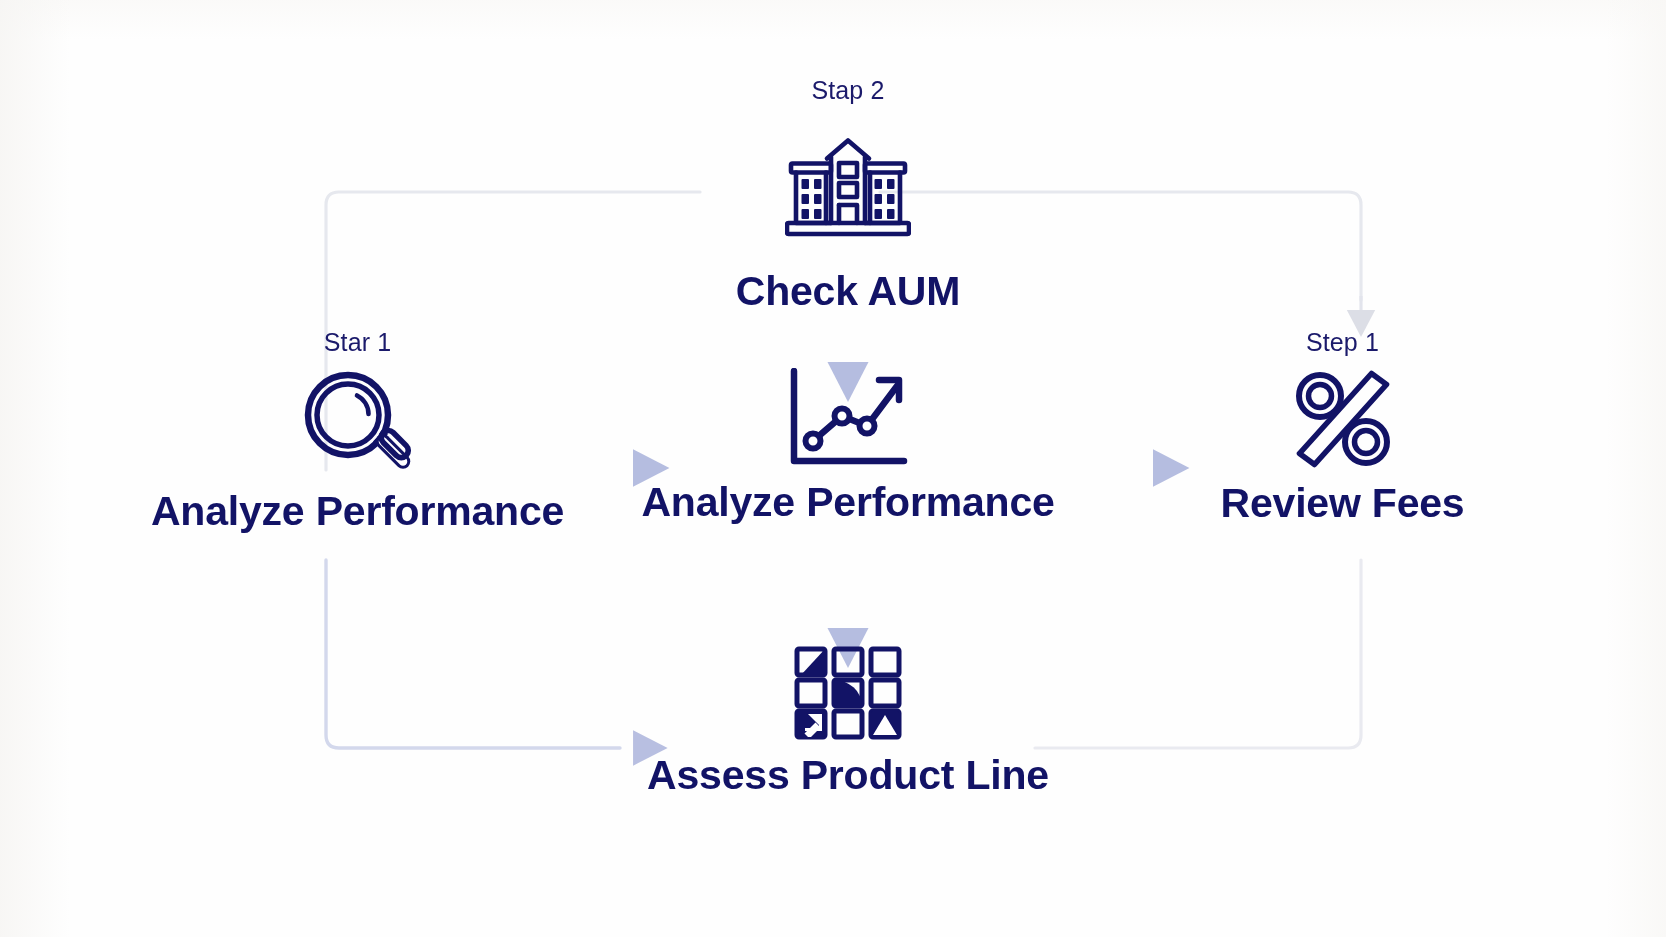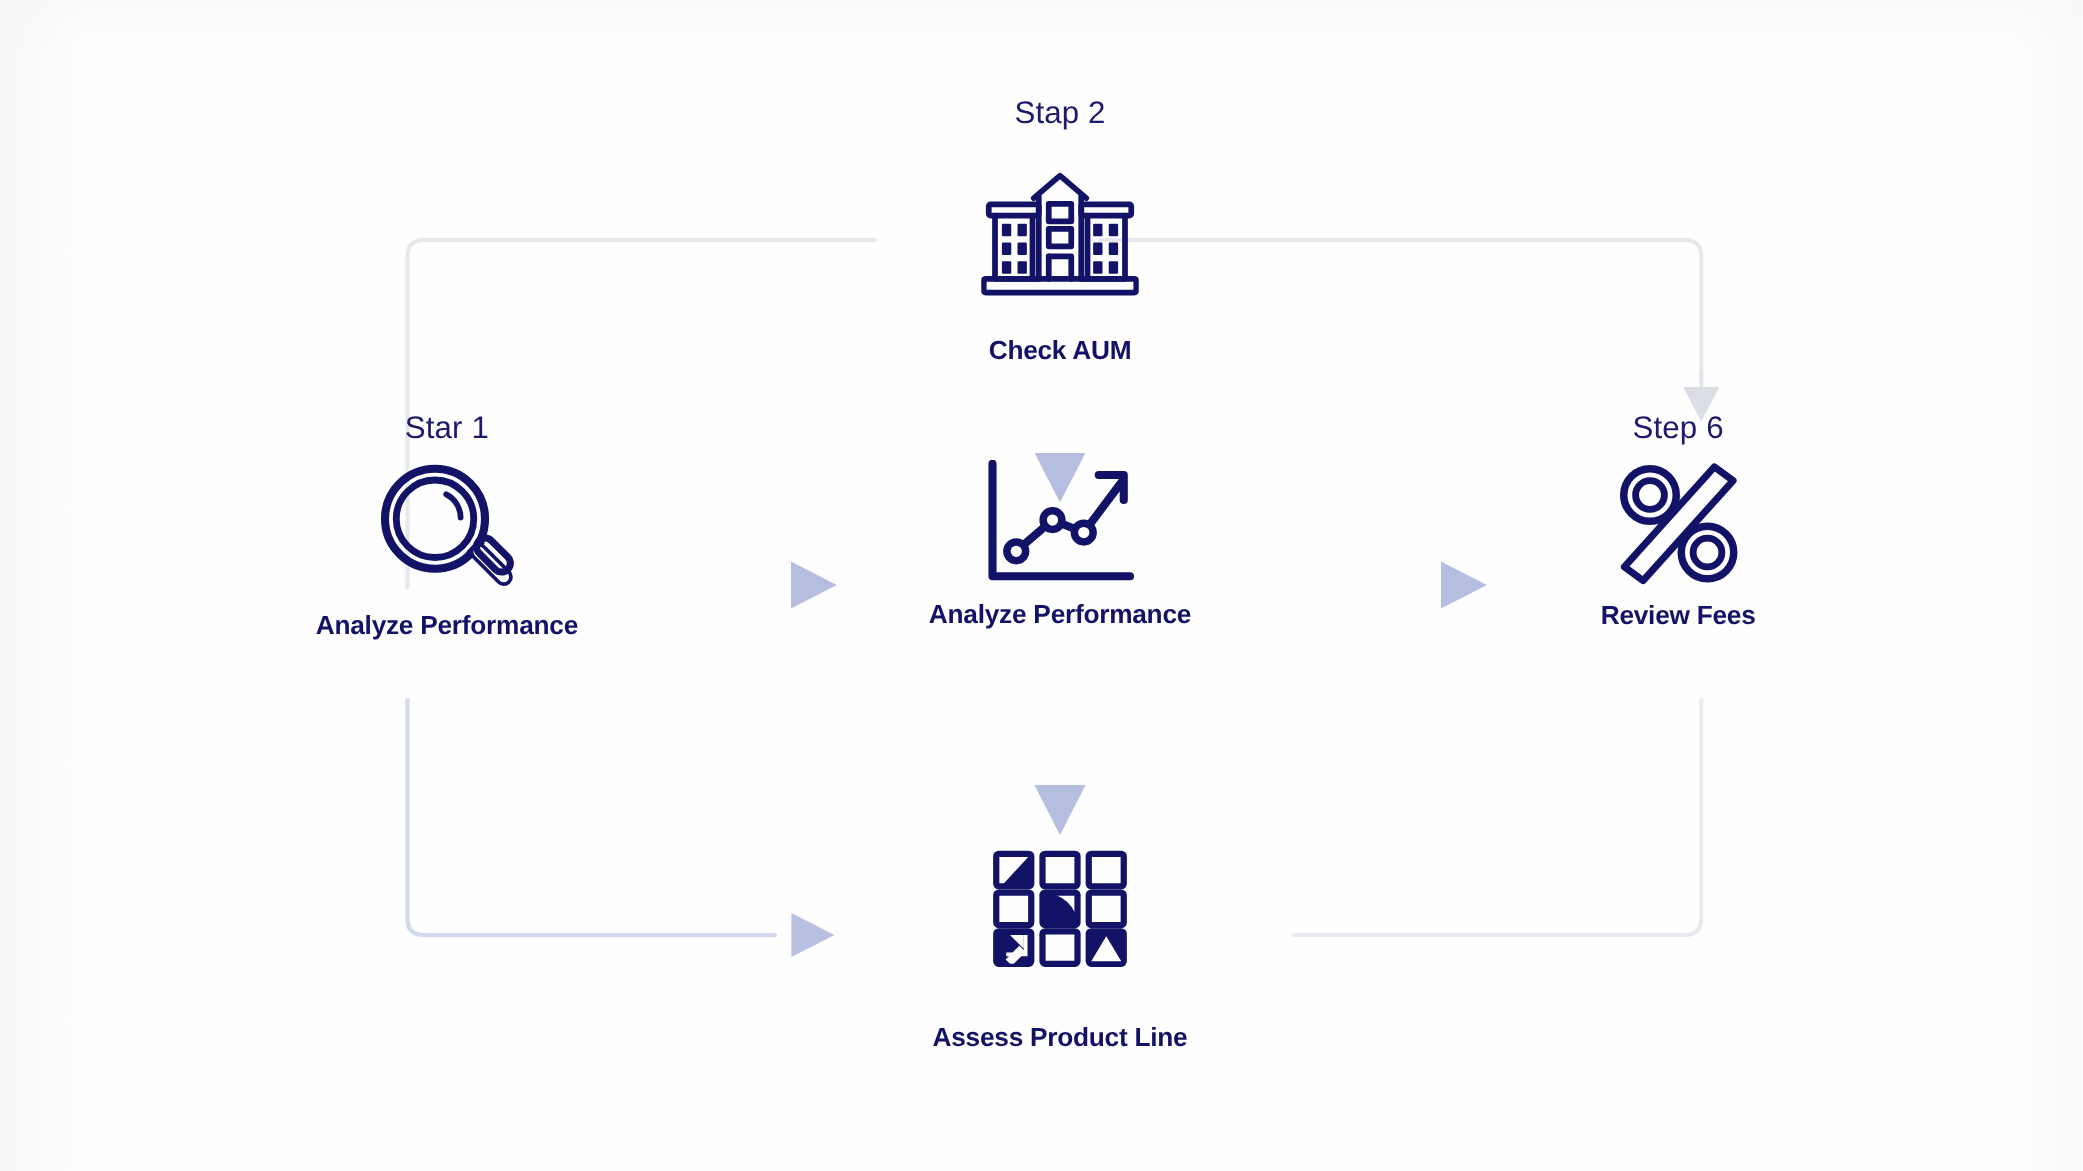--- a/index.html
+++ b/index.html
@@ -56,34 +56,34 @@
     letter-spacing: 0.1px;
     line-height: 1;
     margin-bottom: 14px;
     white-space: nowrap;
   }
   .node-icon {
     display: block;
     line-height: 0;
   }
   .node-title {
-    font-size: 21px;
+    font-size: 41px;
     font-weight: 700;
     color: #121366;
     letter-spacing: -0.2px;
     line-height: 1.1;
     white-space: nowrap;
     margin-top: 12px;
   }
 
   
   #node-analyze-left   { left: 175px;  top: 330px; width: 365px; justify-content: space-between; }
   #node-check-aum      { left: 648px;  top: 78px;  width: 400px; gap: 16px; }
   #node-analyze-center { left: 648px;  top: 368px; width: 400px; }
-  #node-assess-product { left: 648px;  top: 679px; width: 400px; gap: 32px; }
+  #node-assess-product { left: 648px;  top: 645px; width: 400px; }
   #node-review-fees    { left: 1160px; top: 330px; width: 365px; }
 </style>
 </head>
 <body>
 
 <div id="canvas">
 
   <svg id="wires" viewBox="0 0 1666 937" aria-hidden="true">
     <defs>
       <marker id="arrow-peri" markerWidth="11" markerHeight="11" refX="2.2" refY="5.5" orient="auto" markerUnits="strokeWidth">
@@ -260,21 +260,21 @@
           <path d="M26,69 L29,69 L29,86 L12,86 L12,83 L26,83 Z" clip-path="url(#c20)"></path>
 
           <path d="M92,70 L104,90 L80,90 Z" clip-path="url(#c22)"></path>
         </g>
       </svg>
     </div>
     <div class="node-title">Assess Product Line</div>
   </div>
 
   <div class="node" id="node-review-fees">
-    <div class="step-tag">Step 6</div>
+    <div class="step-tag">Step 1</div>
     <div class="node-icon">
       <svg width="100" height="100" viewBox="0 0 100 100" aria-hidden="true">
         <g fill="none" stroke="#121366" stroke-linecap="round" stroke-linejoin="round">
 
           <circle cx="27" cy="27" r="21" stroke-width="6"></circle>
           <circle cx="27" cy="27" r="11.5" stroke-width="5.5"></circle>
 
           <circle cx="73" cy="73" r="21" stroke-width="6"></circle>
           <circle cx="73" cy="73" r="11.5" stroke-width="5.5"></circle>
 

